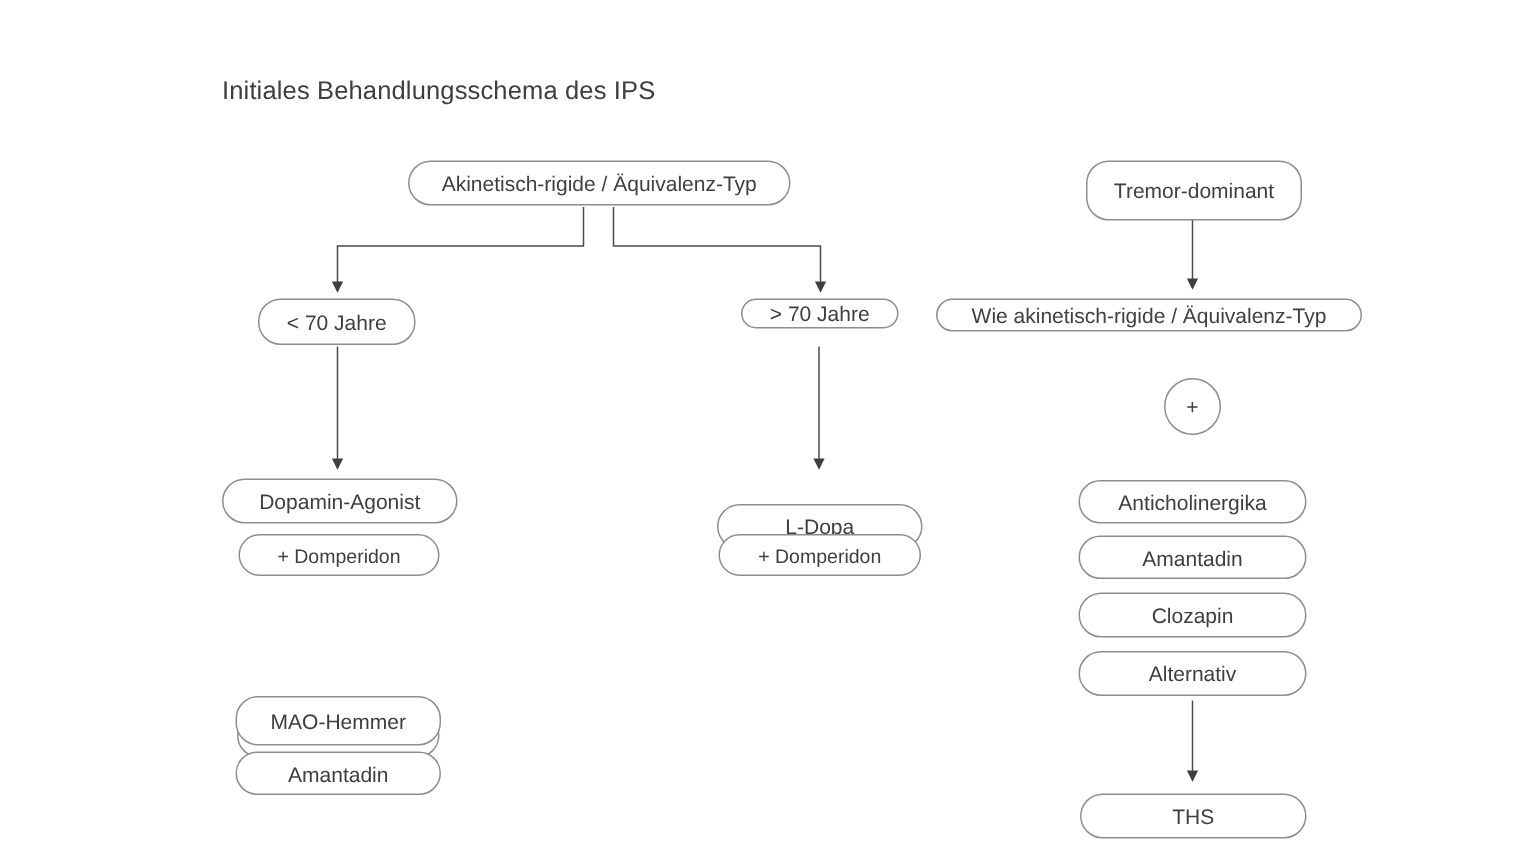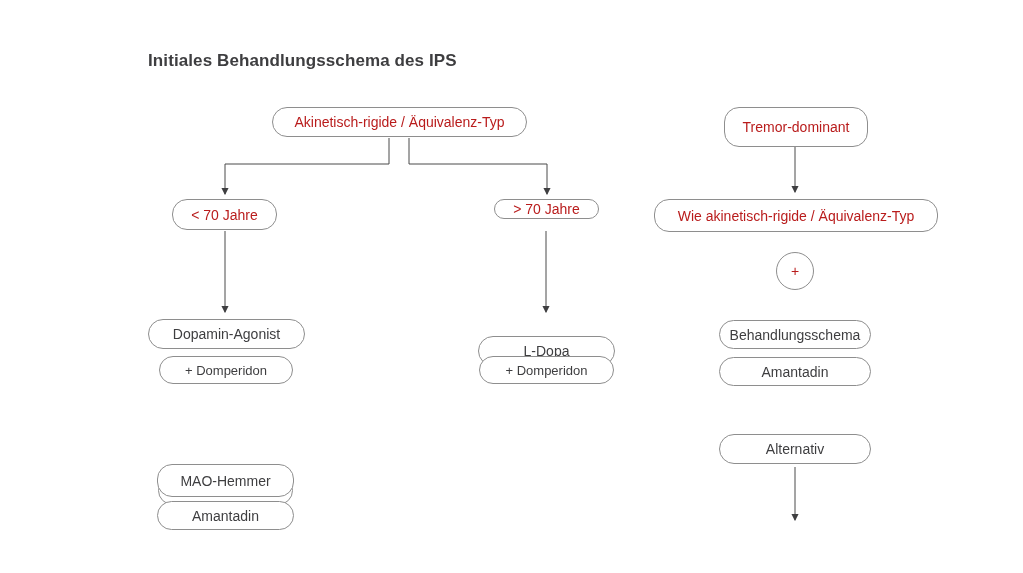--- a/index.html
+++ b/index.html
@@ -13,21 +13,21 @@
     width: 1023px;
     height: 573px;
     background: #ffffff;
     overflow: hidden;
   }
   .page-title {
     position: absolute;
     left: 148px;
     top: 51px;
     font-size: 17px;
-    font-weight: 700;
+    font-weight: 400;
     color: #3e3e40;
     letter-spacing: 0.1px;
     white-space: nowrap;
   }
   svg.connectors {
     position: absolute;
     left: 0;
     top: 0;
     width: 1023px;
     height: 573px;
@@ -39,21 +39,21 @@
     border: 1px solid #8e8e8e;
     border-radius: 15px;
     background: #ffffff;
     display: flex;
     align-items: center;
     justify-content: center;
     font-size: 14px;
     color: #3e3e40;
     white-space: nowrap;
   }
-  .node.red { color: #b91c1c; }
+  .node.red { color: #404040; }
   .node.small {
     font-size: 13px;
     border-radius: 14px;
   }
   .node.circle {
     border-radius: 50%;
     font-size: 14px;
   }
 </style>
 </head>
@@ -94,25 +94,27 @@
   <div class="node small" style="left:479px; top:356px; width:135px; height:28px;">+ Domperidon</div>
 
   <div class="node red" style="left:158px; top:428px; width:135px; height:29px;margin-top:48px;">Alternativ</div>
 
   <div class="node" style="left:157px; top:464px; width:137px; height:33px;">MAO-Hemmer</div>
 
   <div class="node" style="left:157px; top:501px; width:137px; height:29px;">Amantadin</div>
 
   <div class="node red" style="left:724px; top:107px; width:144px; height:40px;">Tremor-dominant</div>
 
-  <div class="node red" style="left:654px; top:199px; width:284px; height:33px;text-align:right;">Wie akinetisch-rigide / Äquivalenz-Typ</div>
+  <div class="node red" style="left:624px; top:199px; width:284px; height:22px;text-align:right;">Wie akinetisch-rigide / Äquivalenz-Typ</div>
 
   <div class="node red circle" style="left:776px; top:252px; width:38px; height:38px;">+</div>
 
-  <div class="node" style="left:719px; top:320px; width:152px; height:29px;">Behandlungsschema</div>
+  <div class="node" style="left:719px; top:320px; width:152px; height:29px;">Anticholinergika</div>
 
   <div class="node" style="left:719px; top:357px; width:152px; height:29px;">Amantadin</div>
 
+  <div class="node" style="left:719px; top:395px; width:152px; height:30px;">Clozapin</div>
 
   <div class="node" style="left:719px; top:434px; width:152px; height:30px;">Alternativ</div>
 
+  <div class="node" style="left:720px; top:529px; width:151px; height:30px;">THS</div>
 
 </div>
 
 </body></html>

